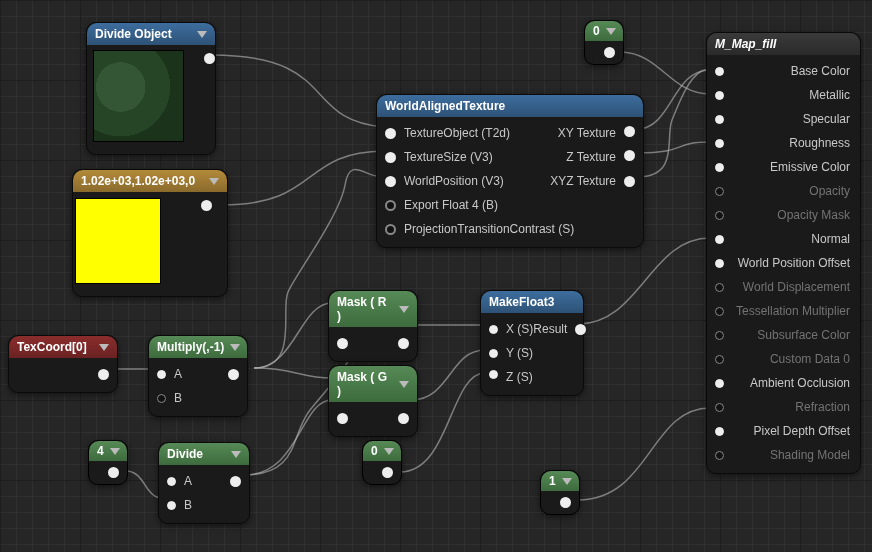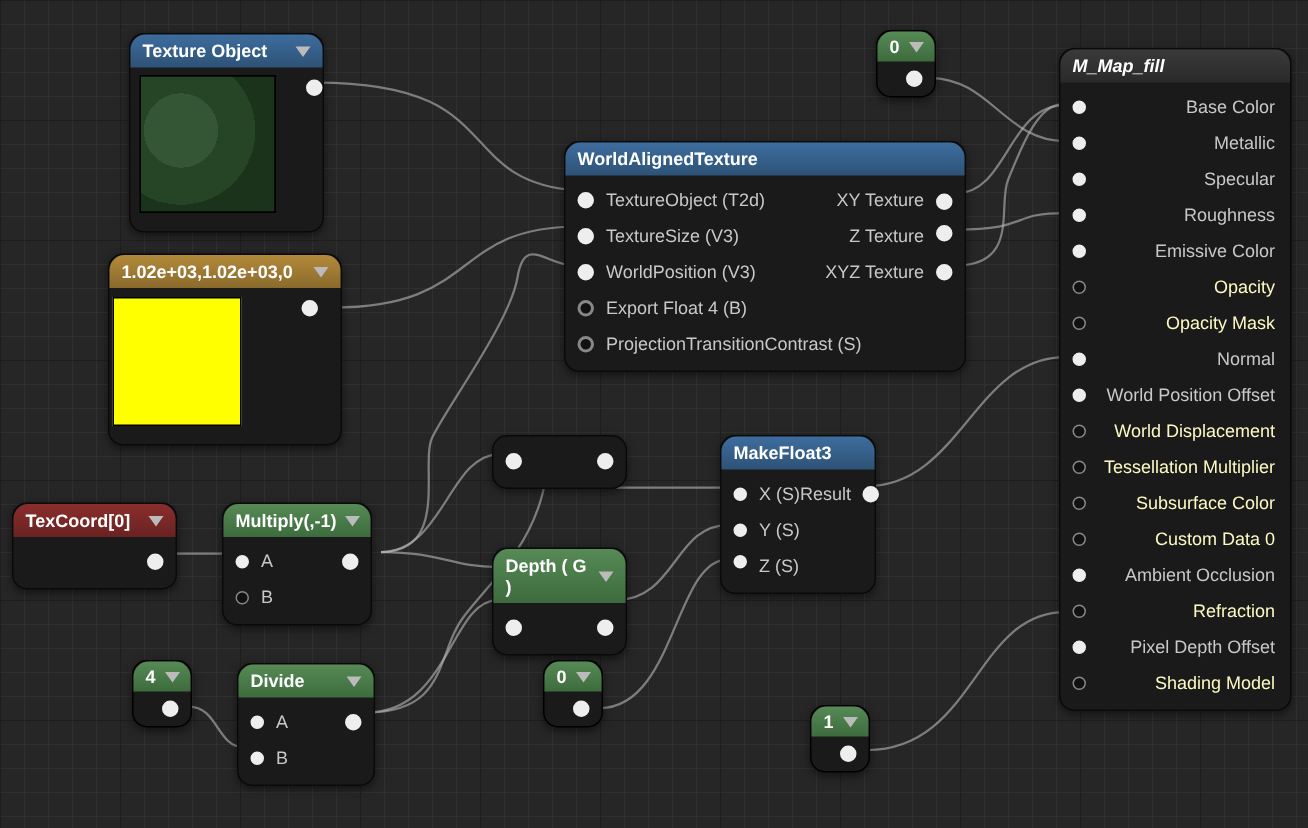--- a/index.html
+++ b/index.html
@@ -31,21 +31,21 @@
   .hdr-blue   { background:linear-gradient(180deg,#3d6d9e,#2e5276); }
   .hdr-green  { background:linear-gradient(180deg,#568a56,#3d6b3d); }
   .hdr-orange { background:linear-gradient(180deg,#b38a3a,#8a6a2c); }
   .hdr-red    { background:linear-gradient(180deg,#8b2d2d,#6a2222); }
   .hdr-grey   { background:linear-gradient(180deg,#3a3a3a,#2a2a2a);font-style:italic; }
   .arrow-icon { width:0;height:0;border-left:5px solid transparent;border-right:5px solid transparent;border-top:7px solid #bbb;display:inline-block;margin-left:6px }
 
   .node-body { padding:4px 0 6px 0 }
   .row { display:flex; align-items:center; justify-content:space-between; height:24px; padding:0 8px; white-space:nowrap }
   .row .lbl { color:#c8c8c8; font-size:12px }
-  .row .lbl.dim { color:#fef9c3 }
+  .row .lbl.dim { color:#737373 }
   .pin {
     width:11px;height:11px;border-radius:50%;background:#111;border:2px solid #888;display:inline-block;flex:none;
   }
   .pin.filled { background:#eee; border-color:#eee }
   .pin.small { width:9px;height:9px;border-width:1.5px }
   .pin-left { margin-right:8px }
   .pin-right{ margin-left:8px }
 
   
   .mat-out { position:absolute; left:706px; top:32px; width:155px; background:#1a1a1a; border:1px solid #0a0a0a; border-radius:10px; box-shadow:0 2px 6px rgba(0,0,0,.5)}
@@ -84,21 +84,21 @@
   <path d="M578,324 C640,324 650,238 710,238"></path>
   <path d="M620,52 C660,52 670,94 710,94"></path>
   <path d="M126,471 C145,471 145,498 162,498"></path>
   <path d="M244,475 C300,475 290,435 310,410 C330,385 350,367 360,335 C370,303 360,303 332,303"></path>
   <path d="M244,475 C300,475 300,400 332,400"></path>
   <path d="M578,500 C650,500 650,408 710,408"></path>
 </svg>
 
 <div class="node" style="left:86px;top:22px;width:130px">
   <div class="node-header hdr-blue">
-    <span>Texture Object</span>
+    <span>Divide Object</span>
     <span class="arrow-icon"></span>
   </div>
   <div class="node-body">
     <div style="display:flex;align-items:flex-start">
       <div class="tex-preview"></div>
       <span class="pin filled" style="margin-top:4px"></span>
     </div>
   </div>
 </div>
 
@@ -118,21 +118,21 @@
 <div class="node" style="left:376px;top:94px;width:268px">
   <div class="node-header hdr-blue">
     <span>WorldAlignedTexture</span>
   </div>
   <div class="node-body">
     <div class="row">
       <span style="display:flex;align-items:center">
           <span class="pin filled pin-left"></span>
           <span class="lbl">TextureObject (T2d)</span>
         </span>
-      <span style="display:flex;align-items:flex-end">
+      <span style="display:flex;align-items:flex-start">
           <span class="lbl">XY Texture</span>
           <span class="pin filled pin-right"></span>
         </span>
     </div>
     <div class="row">
       <span style="display:flex;align-items:center">
           <span class="pin filled pin-left"></span>
           <span class="lbl">TextureSize (V3)</span>
         </span>
       <span style="display:flex;align-items:flex-start">
@@ -193,31 +193,35 @@
     <div class="row">
         <span style="display:flex;align-items:center">
           <span class="pin small pin-left"></span>
           <span class="lbl">B</span>
         </span>
       </div>
   </div>
 </div>
 
 <div class="node" style="left:328px;top:290px;width:90px">
+  <div class="node-header hdr-green">
+    <span>Mask ( R )</span>
+    <span class="arrow-icon"></span>
+  </div>
   <div class="node-body">
       <div class="row">
         <span class="pin filled"></span>
         <span class="pin filled"></span>
       </div>
     </div>
 </div>
 
 <div class="node" style="left:328px;top:365px;width:90px">
   <div class="node-header hdr-green">
-    <span>Depth ( G )</span>
+    <span>Mask ( G )</span>
     <span class="arrow-icon"></span>
   </div>
   <div class="node-body">
       <div class="row">
         <span class="pin filled"></span>
         <span class="pin filled"></span>
       </div>
     </div>
 </div>
 

